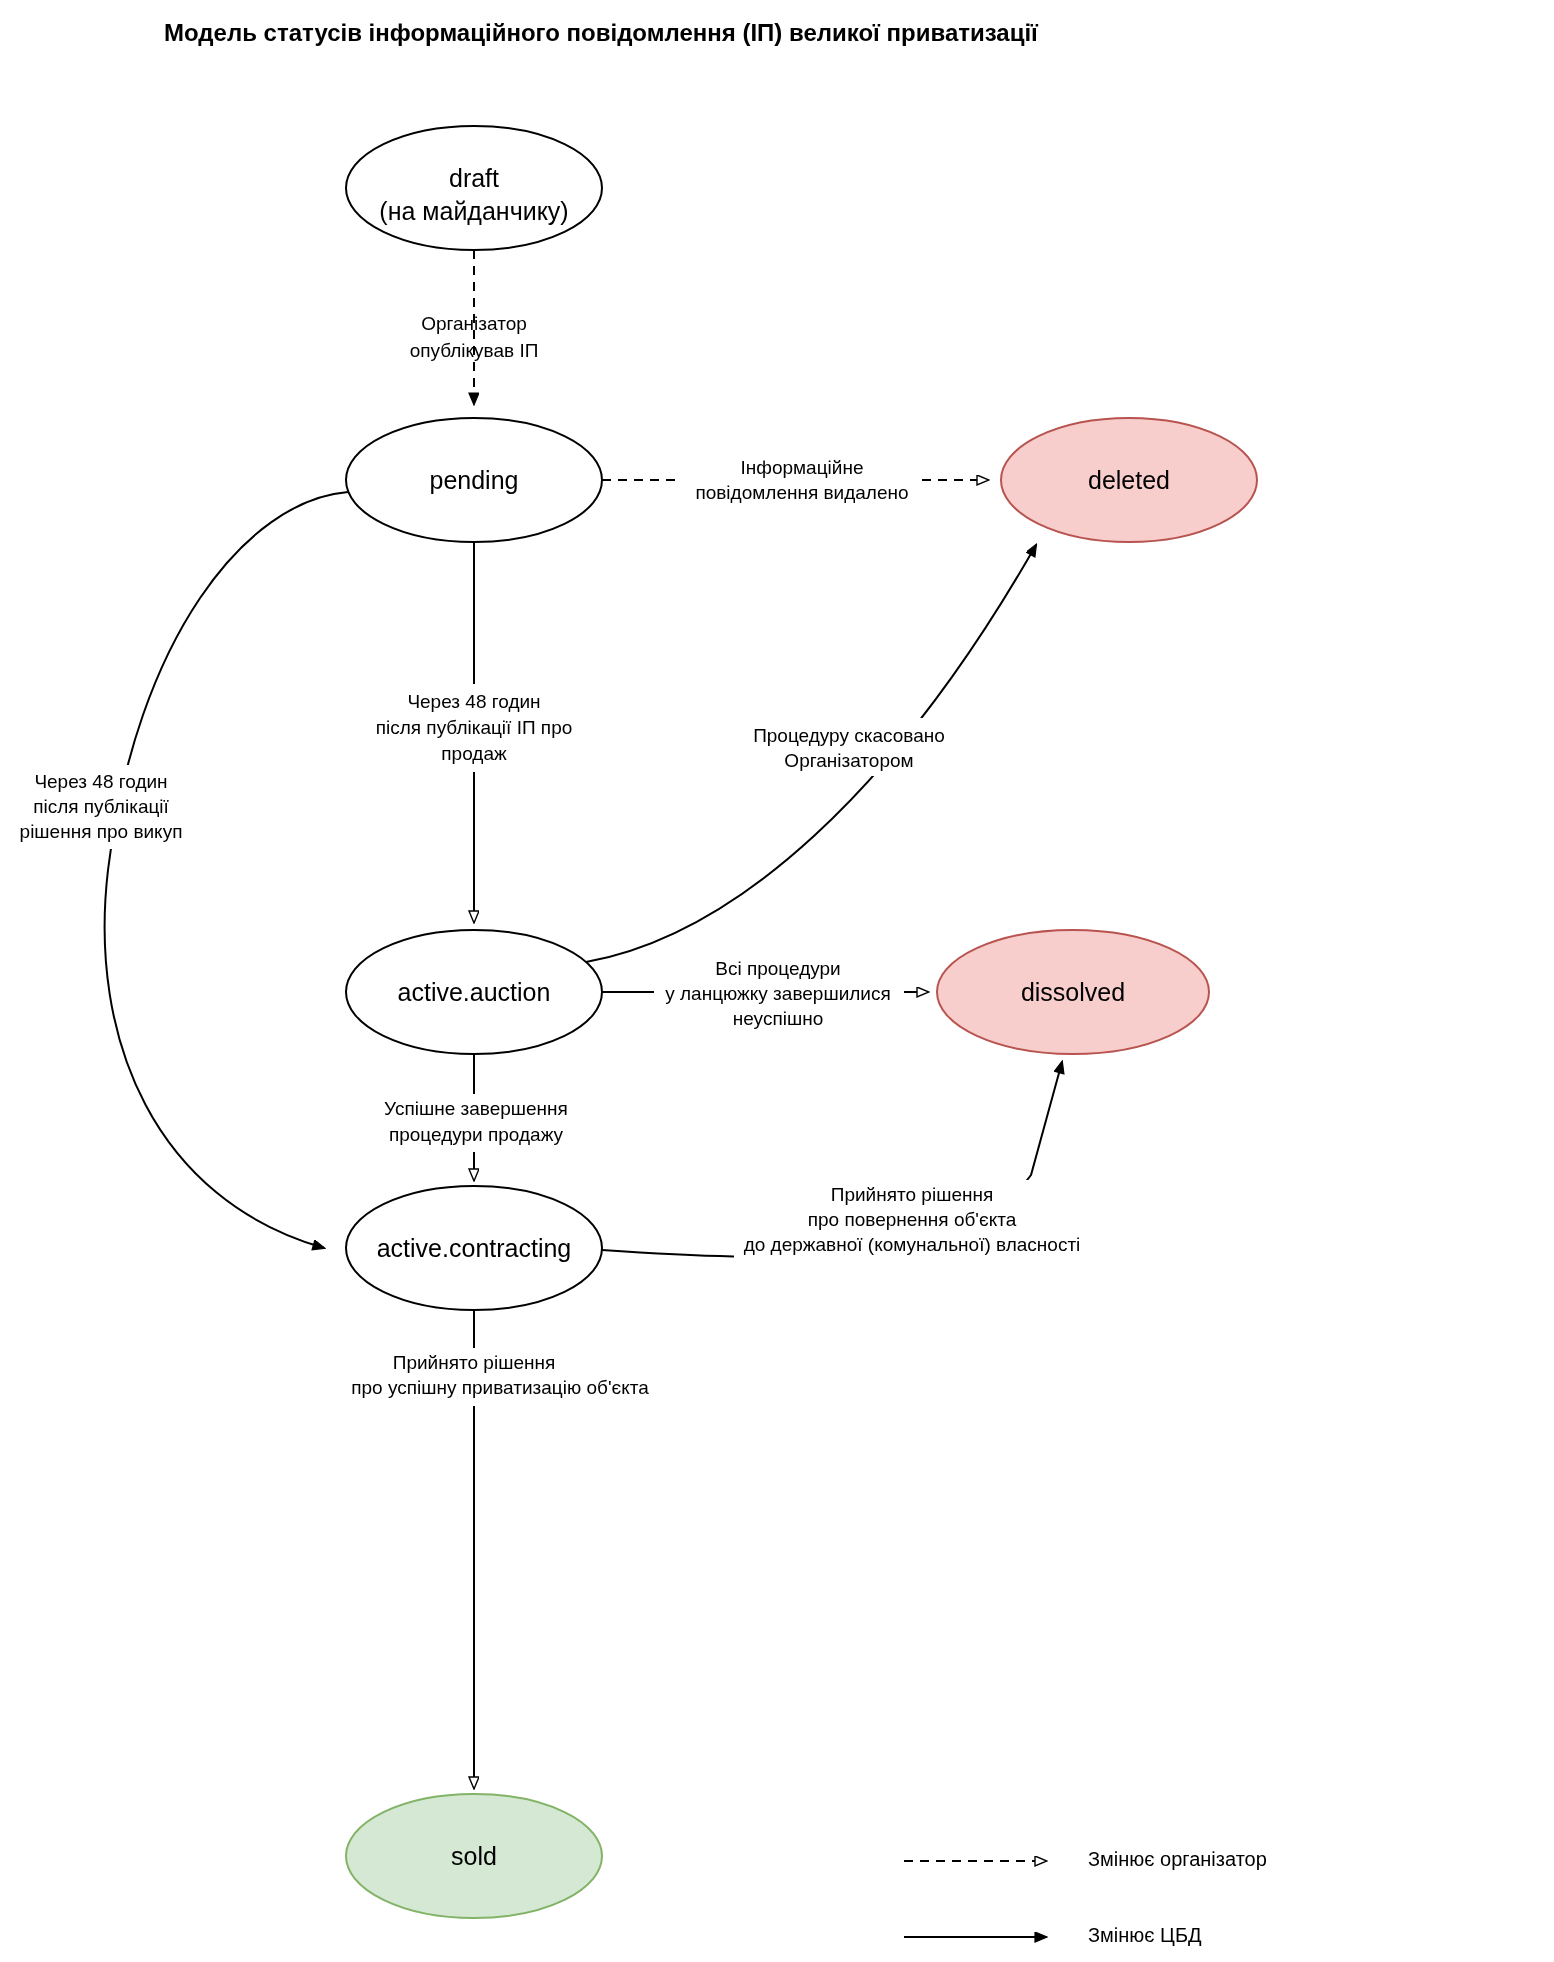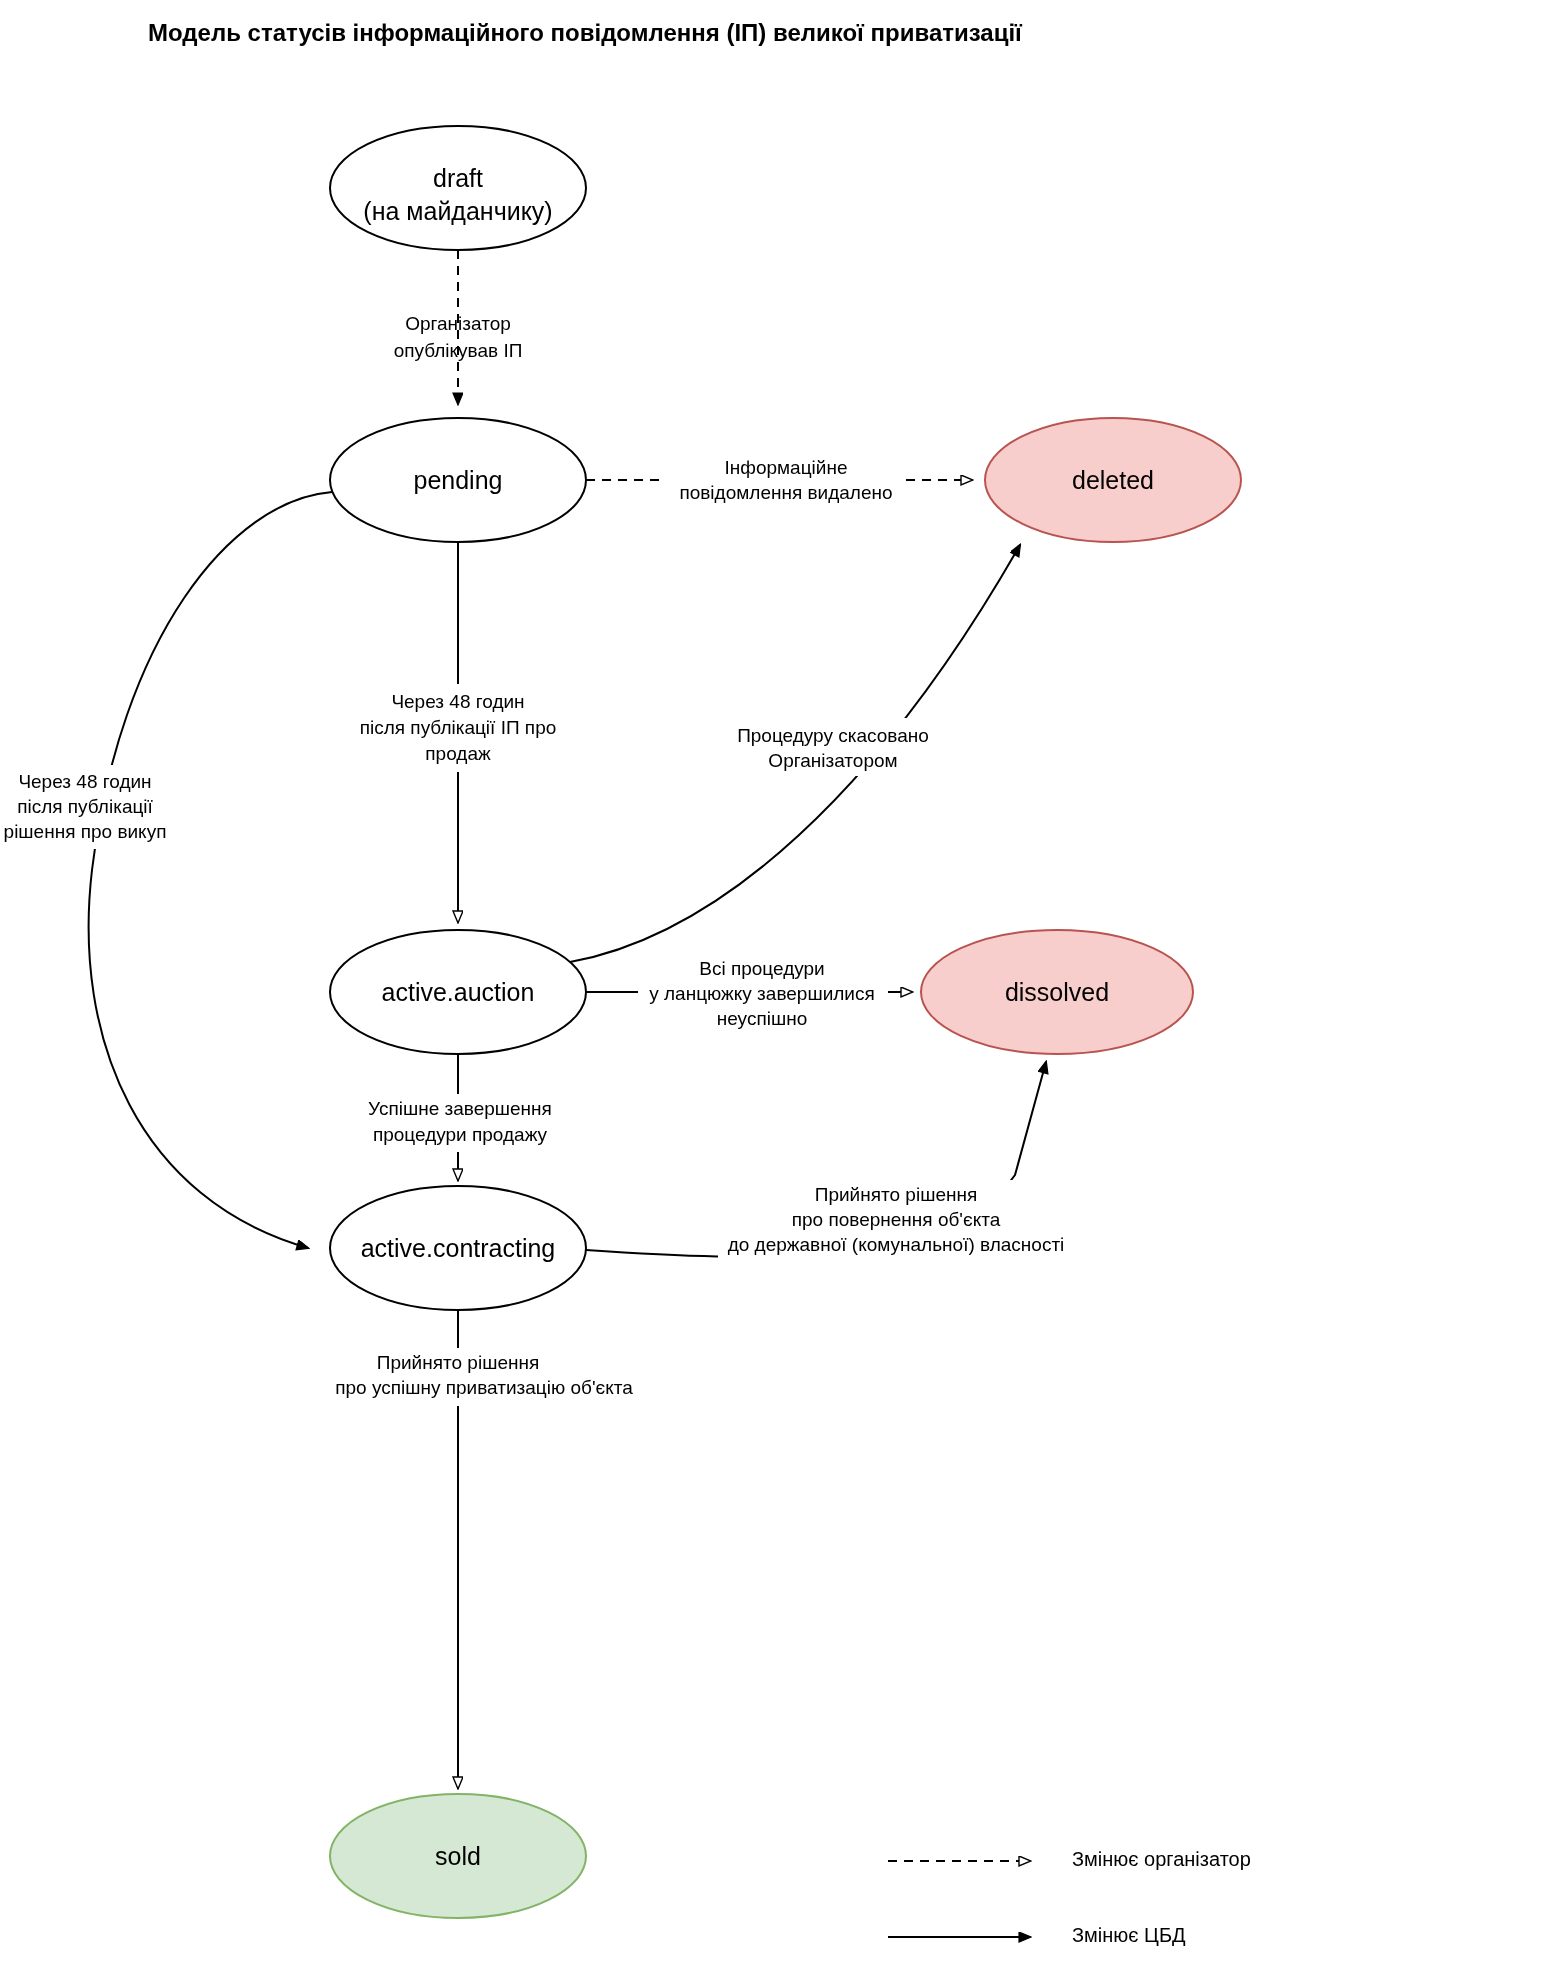--- a/index.html
+++ b/index.html
@@ -12,21 +12,21 @@
     width: 1554px;
     height: 1962px;
     position: relative;
     font-family: "Liberation Sans", sans-serif;
     color: #000000;
     overflow: hidden;
   }
   #diagram-root {
     position: absolute;
     top: 0;
-    left: 0;
+    left: 16px;
     width: 1298px;
     height: 1962px;
   }
   svg.diagram-canvas {
     display: block;
     width: 1554px;
     height: 1962px;
   }
   .node-ellipse {
     stroke-width: 2;

